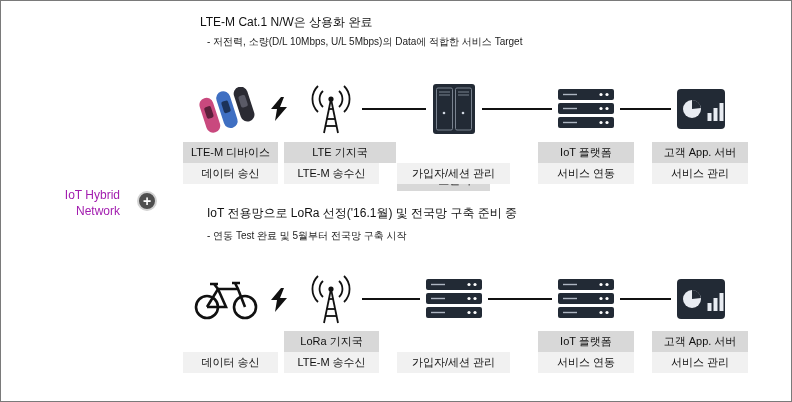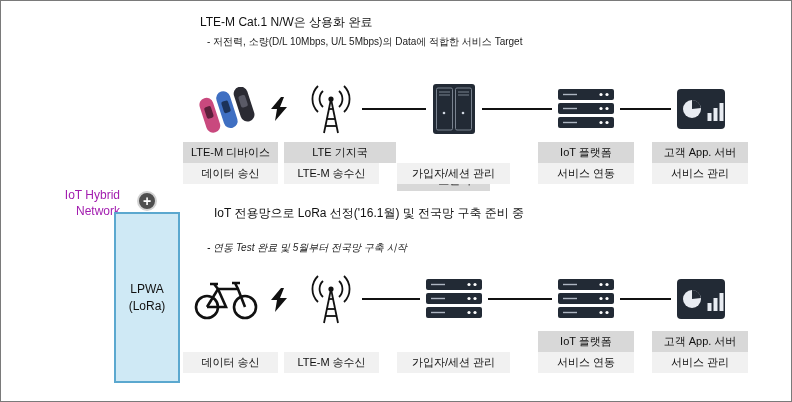--- a/index.html
+++ b/index.html
@@ -37,24 +37,20 @@
 <div class="canvas">
 
   <div class="abs net-label pre" style="left:27px; top:186px; width:92px;">IoT Hybrid
 Network</div>
 
 
   <div class="abs plus-badge" style="left:136px; top:190px;">
     <span>+</span>
   </div>
 
-  <div class="abs group-box lpwa-box pre" style="left:113px; top:211px; width:66px; height:171px;">
-    <span class="pre">LPWA
-(LoRa)</span>
-  </div>
 
   <div class="abs sec-title" style="left:199px; top:13px;">LTE-M Cat.1 N/W은 상용화 완료</div>
   <div class="abs sec-bullet" style="left:206px; top:34px;">- 저전력, 소량(D/L 10Mbps, U/L 5Mbps)의 Data에 적합한 서비스 Target</div>
 
   <div class="abs icon-wrap" style="left:193px; top:86px;">
     <svg width="64" height="46" viewBox="0 0 64 46">
       <g transform="rotate(-18 32 23)">
         <rect x="8" y="5" width="14" height="36" rx="7" fill="#C9497E"></rect>
         <rect x="11.5" y="14" width="7" height="12" rx="2" fill="#5B1F3A"></rect>
         <rect x="26" y="4" width="14" height="38" rx="7" fill="#3F6FC2"></rect>
@@ -156,22 +152,22 @@
 
   <div class="abs bar bar-title" style="left:396px; top:141px; width:93px;margin-top:28px;">LTE 교환기</div>
   <div class="abs bar bar-sub" style="left:396px; top:162px; width:113px;">가입자/세션 관리</div>
 
   <div class="abs bar bar-title" style="left:537px; top:141px; width:96px;">IoT 플랫폼</div>
   <div class="abs bar bar-sub" style="left:537px; top:162px; width:96px;">서비스 연동</div>
 
   <div class="abs bar bar-title" style="left:651px; top:141px; width:96px;">고객 App. 서버</div>
   <div class="abs bar bar-sub" style="left:651px; top:162px; width:96px;">서비스 관리</div>
 
-  <div class="abs sec-title" style="left:213px; top:204px;">IoT 전용망으로 LoRa 선정('16.1월) 및 전국망 구축 준비 중</div>
-  <div class="abs sec-bullet" style="left:206px; top:240px;font-style:italic;">- 연동 Test 완료 및 5월부터 전국망 구축 시작</div>
+  <div class="abs sec-title" style="left:206px; top:204px;">IoT 전용망으로 LoRa 선정('16.1월) 및 전국망 구축 준비 중</div>
+  <div class="abs sec-bullet" style="left:206px; top:228px;">- 연동 Test 완료 및 5월부터 전국망 구축 시작</div>
 
   <div class="abs icon-wrap" style="left:192px; top:274px;">
     <svg width="66" height="46" viewBox="0 0 66 46">
       <g stroke="#111" stroke-width="2.6" fill="none">
         <circle cx="14" cy="32" r="11"></circle>
         <circle cx="52" cy="32" r="11"></circle>
         <path d="M14 32 L25 14 L45 14 L52 32"></path>
         <path d="M25 14 L33 32 L14 32"></path>
         <path d="M45 14 L42 8 M39 8 L47 8"></path>
         <path d="M25 14 L21 9 M17 9 L25 9"></path>
@@ -264,20 +260,21 @@
       <g fill="#E8ECF2">
         <rect x="31.5" y="26" width="4" height="8"></rect>
         <rect x="37.5" y="21" width="4" height="13"></rect>
         <rect x="43.5" y="16" width="4" height="18"></rect>
       </g>
     </svg>
   </div>
 
   <div class="abs bar bar-sub" style="left:182px; top:351px; width:95px;">데이터 송신</div>
 
+  <div class="abs bar bar-title" style="left:283px; top:330px; width:95px;">LoRa 기지국</div>
   <div class="abs bar bar-sub" style="left:283px; top:351px; width:95px;">LTE-M 송수신</div>
 
   <div class="abs bar bar-sub" style="left:396px; top:351px; width:113px;">가입자/세션 관리</div>
 
   <div class="abs bar bar-title" style="left:537px; top:330px; width:96px;">IoT 플랫폼</div>
   <div class="abs bar bar-sub" style="left:537px; top:351px; width:96px;">서비스 연동</div>
 
   <div class="abs bar bar-title" style="left:651px; top:330px; width:96px;">고객 App. 서버</div>
   <div class="abs bar bar-sub" style="left:651px; top:351px; width:96px;">서비스 관리</div>
 

